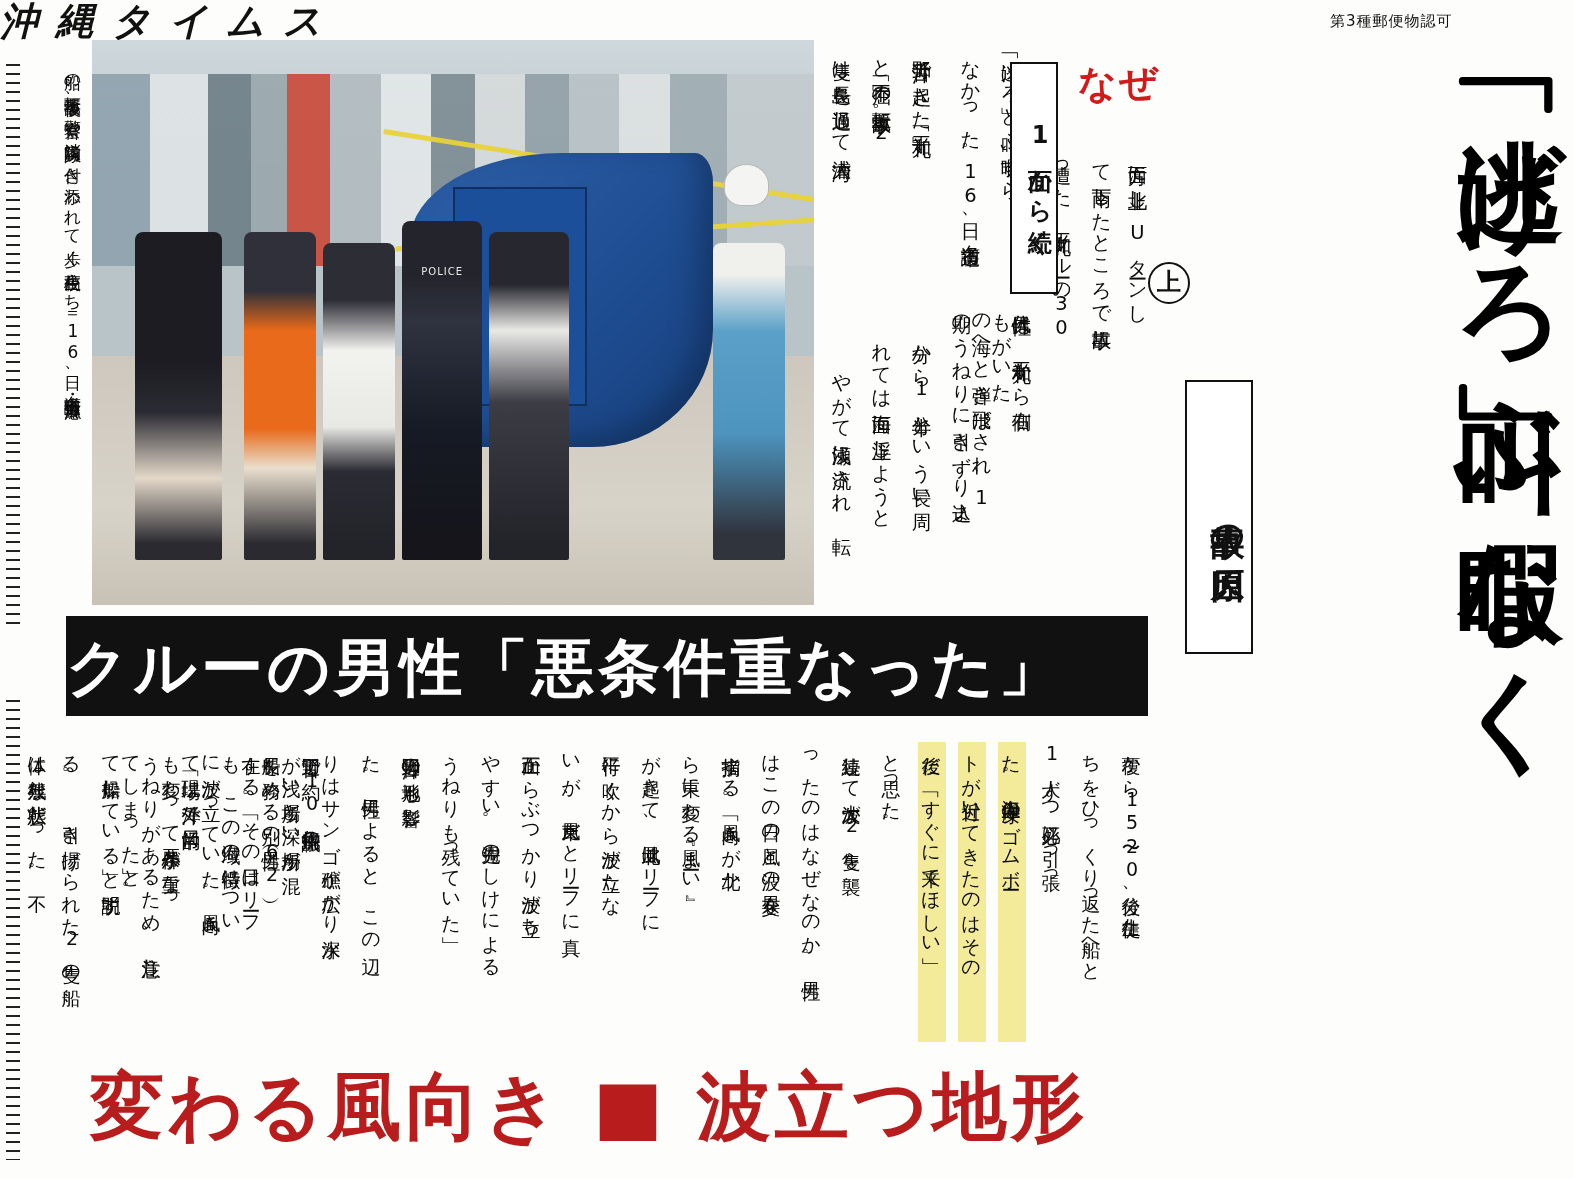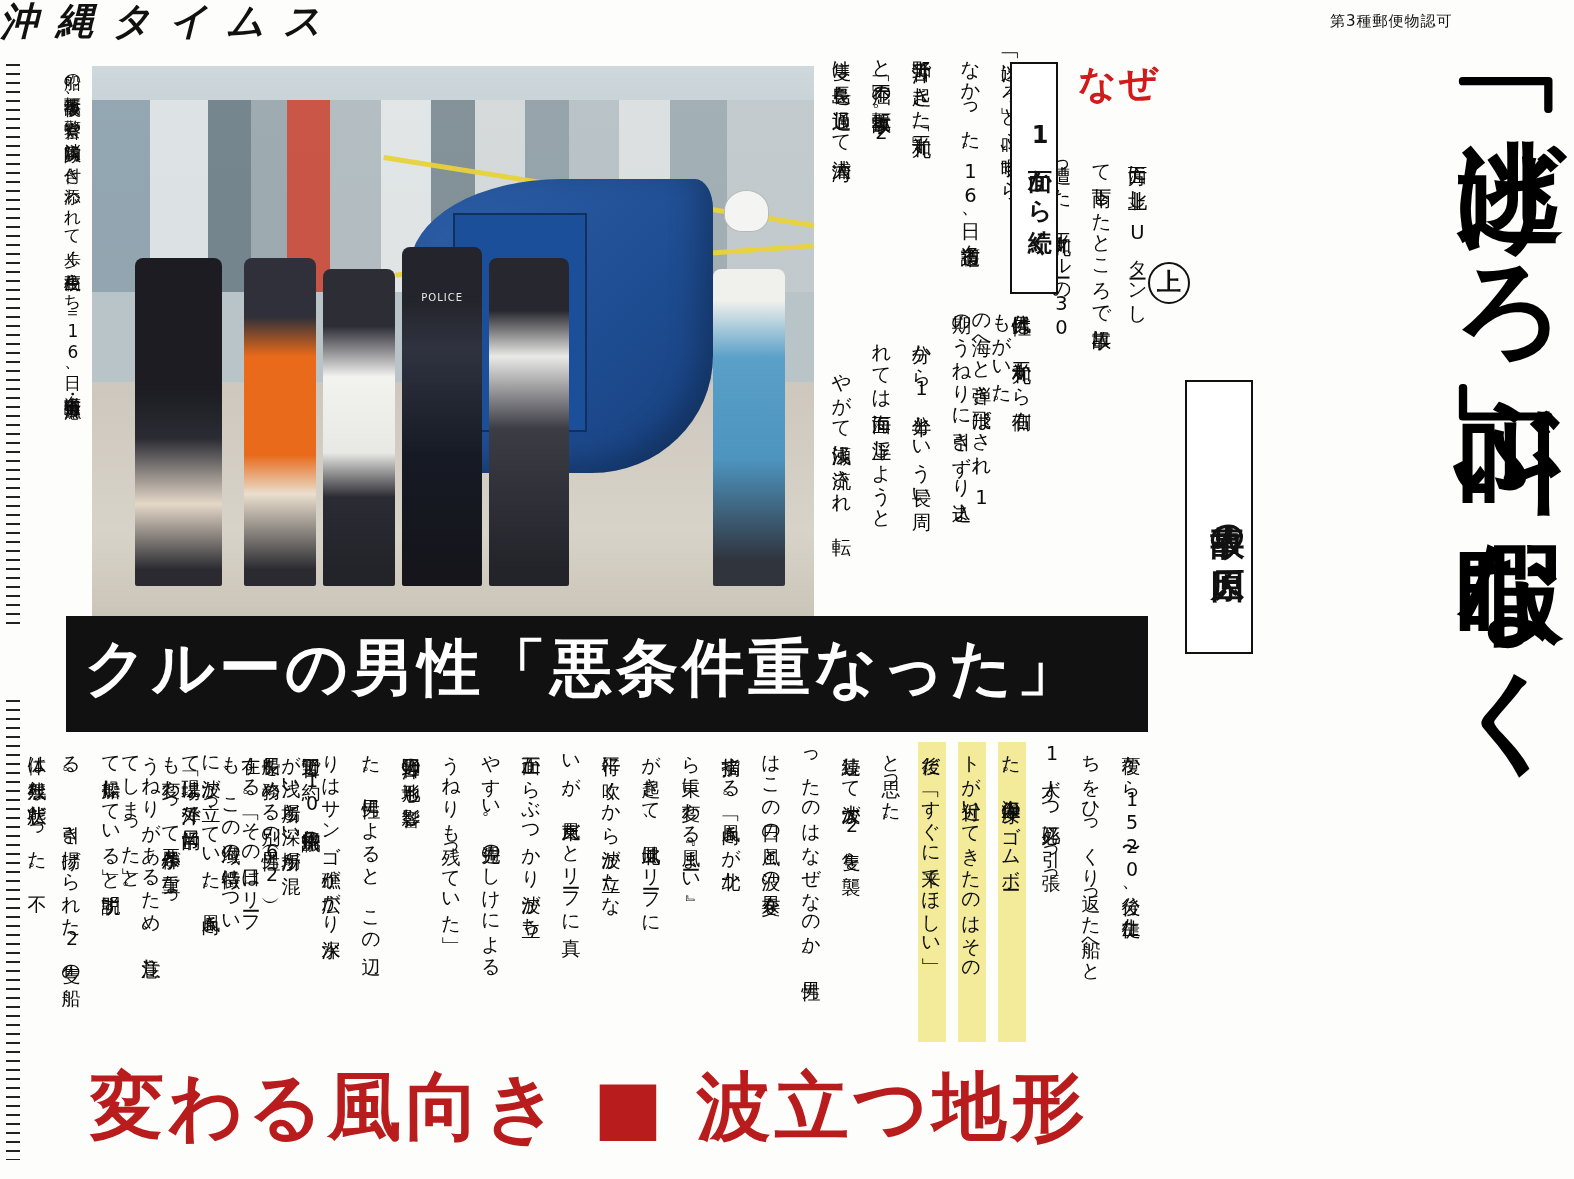--- a/index.html
+++ b/index.html
@@ -65,21 +65,20 @@
 
   
   .photo {
     position: absolute;
     left: 92px;
     top: 40px;
     width: 722px;
     height: 565px;
     overflow: hidden;
     background: #b9c4c9;
-    margin-top: 26px;
   }
   .photo .sky {
     position: absolute; left:0; top:0; width:100%; height:22%;
     background: linear-gradient(#cfd8dc, #b9c8ce);
   }
   .photo .ground {
     position: absolute; left:0; top: 56%; width:100%; height:44%;
     background: linear-gradient(#cdc7bd, #d8d3c8 60%, #c8c2b6);
   }
   .photo .vanrow {
@@ -235,29 +234,28 @@
     line-height: 1.02;
     letter-spacing: 6px;
     color: #000;
     height: 1060px;
   }
 
   
   .banner {
     position: absolute;
     left: 66px; top: 616px;
-    width: 1082px; height: 116px;
+    width: 1082px; height: 100px;
     background: #111;
     color: #fff;
     font-family: "DejaVu Sans", sans-serif;
     font-weight: bold;
     font-size: 62px;
     letter-spacing: 4px;
     line-height: 104px;
-    padding-left: 18px;
     box-sizing: border-box;
     white-space: nowrap;
     overflow: hidden;
   }
 
   
   .col-bot {
     top: 742px;
     height: 300px;
     font-size: 19px;

